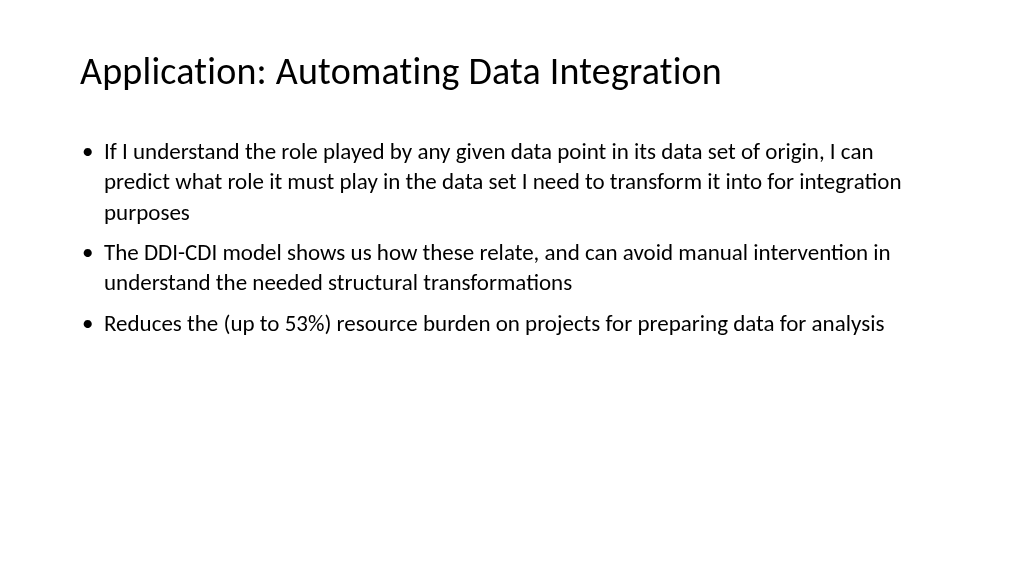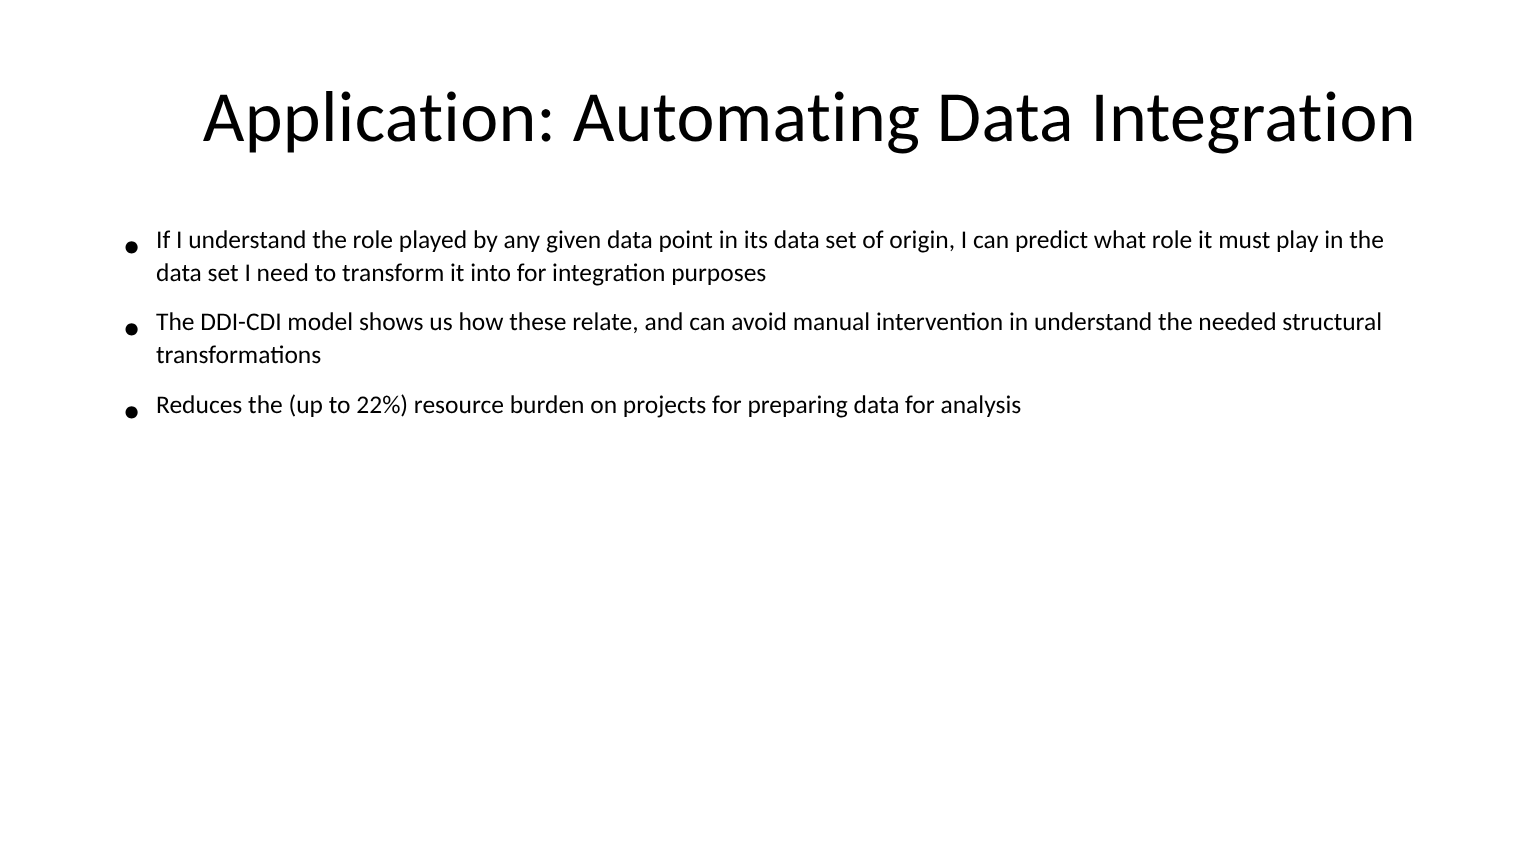--- a/index.html
+++ b/index.html
@@ -10,49 +10,48 @@
     body {
       width: 1024px;
       height: 576px;
       background: #ffffff;
       font-family: Calibri, "Segoe UI", Arial, sans-serif;
       color: #000000;
       padding: 48px 80px 40px 80px;
       overflow: hidden;
     }
     .slide-title {
-      font-size: 48px;
+      font-size: 38px;
       font-weight: 400;
       color: #000000;
       margin-bottom: 42px;
       letter-spacing: 0.2px;
-      text-align: right;
     }
     .bullet-list {
       list-style: none;
       padding-left: 0;
     }
     .bullet-list li {
       position: relative;
       padding-left: 24px;
-      font-size: 17px;
+      font-size: 23px;
       line-height: 1.32;
       margin-bottom: 10px;
       color: #000000;
     }
     .bullet-list li::before {
       content: "•";
       position: absolute;
       left: 2px;
       top: 0;
       font-size: 23px;
     }
   </style>
 </head>
 <body>
 
 <h1 class="slide-title">Application: Automating Data Integration</h1>
 
 <ul class="bullet-list">
   <li>If I understand the role played by any given data point in its data set of origin, I can predict what role it must play in the data set I need to transform it into for integration purposes</li>
   <li>The DDI-CDI model shows us how these relate, and can avoid manual intervention in understand the needed structural transformations</li>
-  <li>Reduces the (up to 22%) resource burden on projects for preparing data for analysis</li>
+  <li>Reduces the (up to 53%) resource burden on projects for preparing data for analysis</li>
 </ul>
 
 </body></html>

